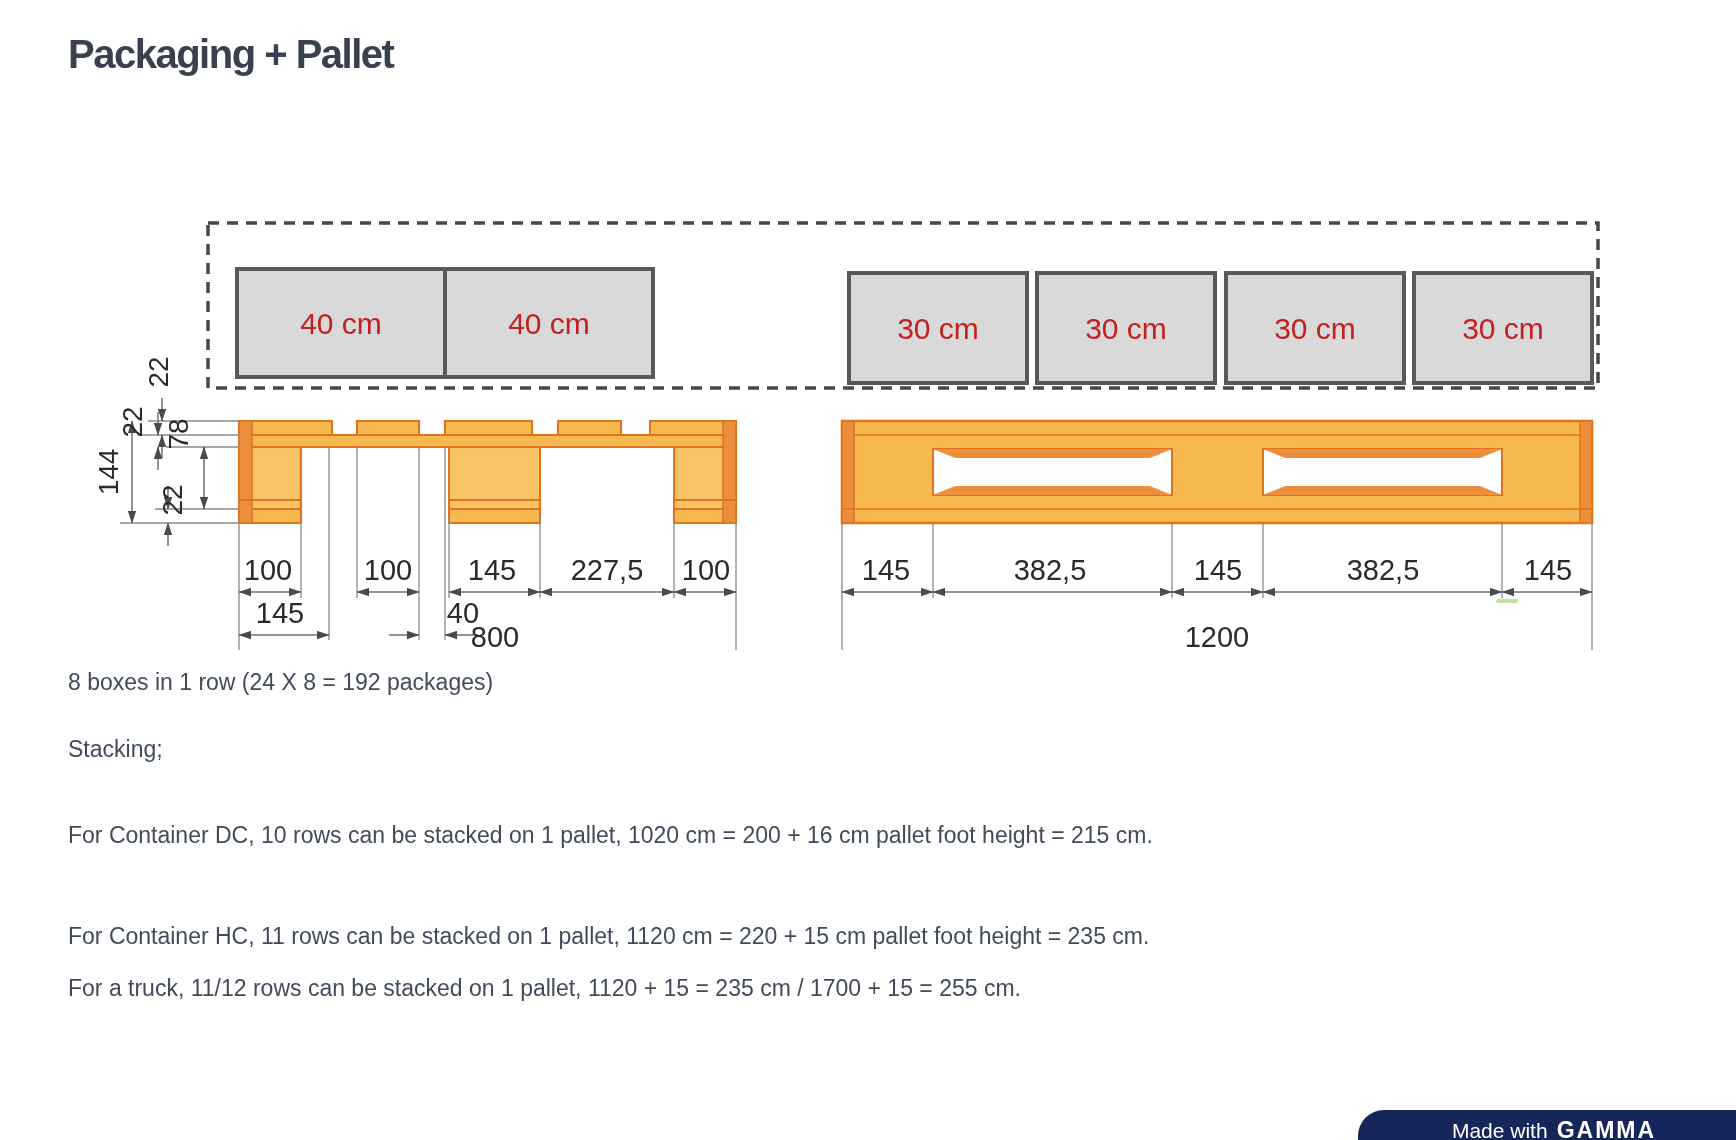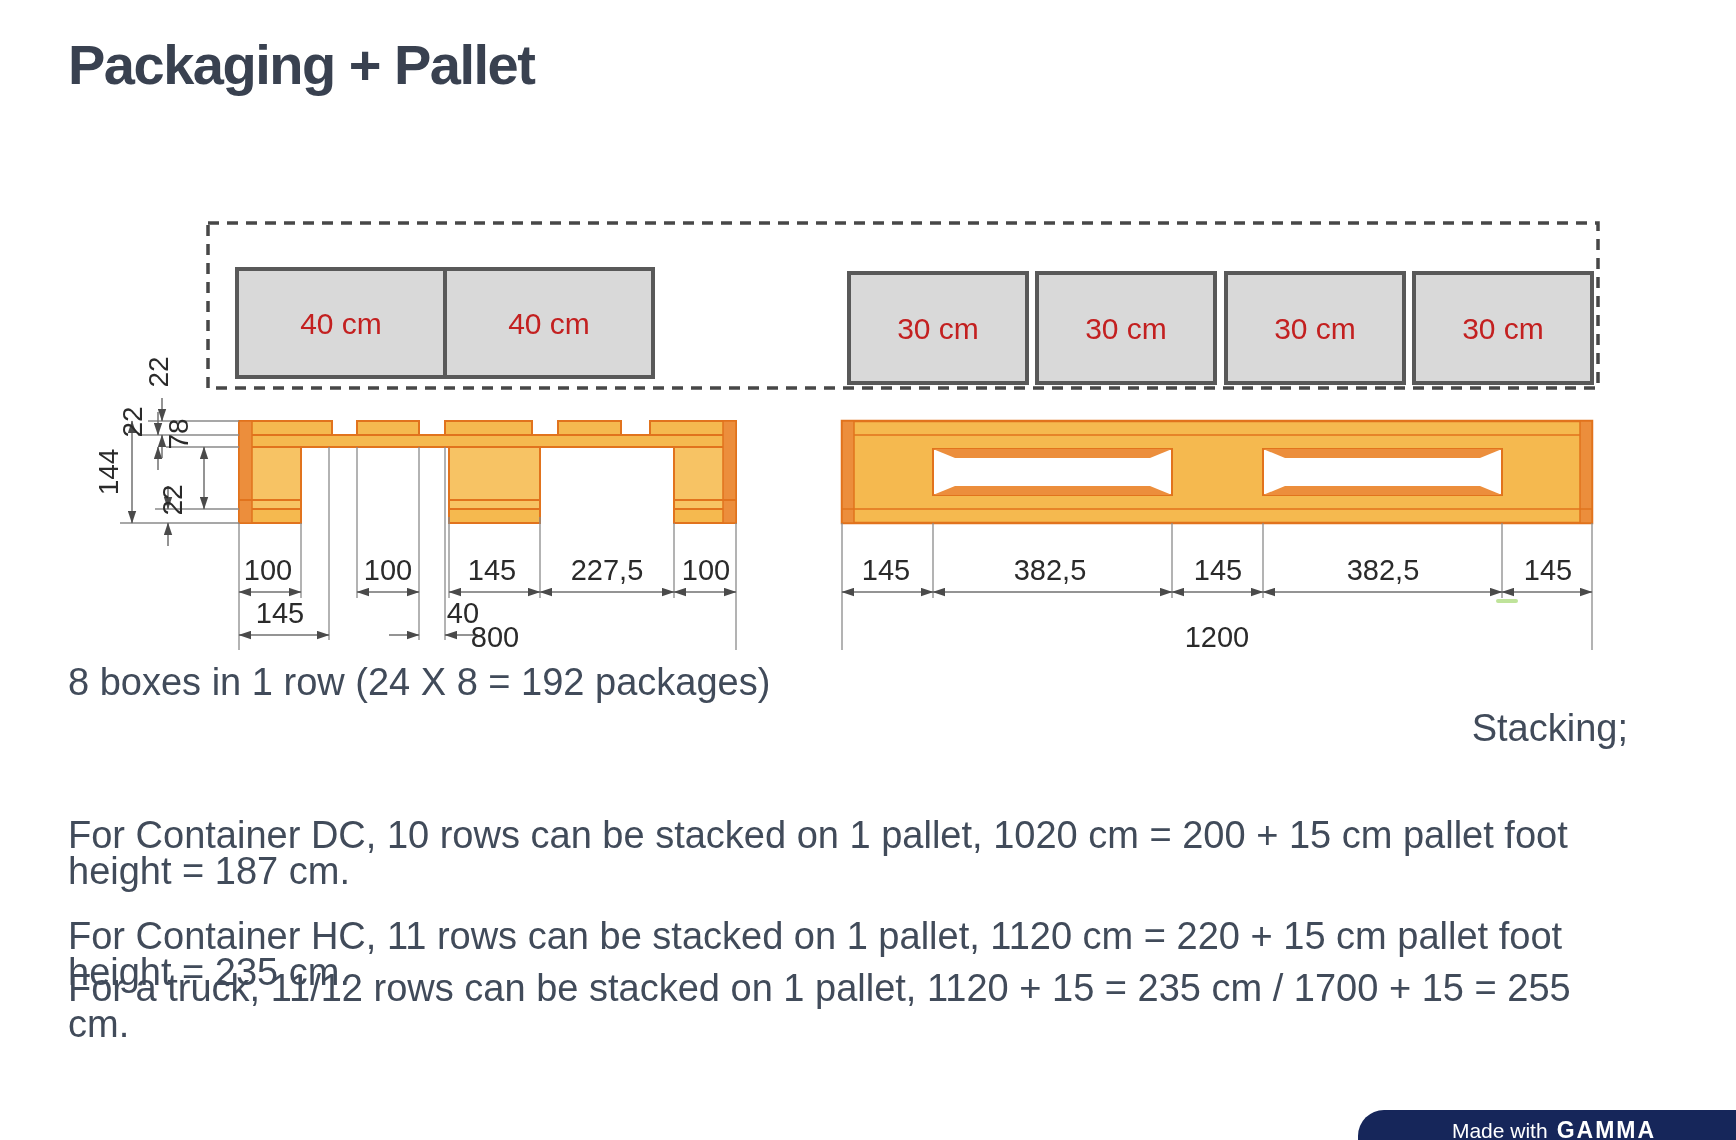--- a/index.html
+++ b/index.html
@@ -3,29 +3,29 @@
 <meta charset="utf-8">
 <style>
   * { margin:0; padding:0; box-sizing:border-box; }
   html,body { background:#ffffff; }
   body {
     width:1736px; height:1140px; position:relative; overflow:hidden;
     font-family:"Liberation Sans", sans-serif;
   }
   .page-title {
     position:absolute; left:68px; top:32px;
-    font-size:56px; font-weight:800; letter-spacing:-1.5px;
+    font-size:40px; font-weight:800; letter-spacing:-1.5px;
     color:#394150;
   }
   .diagram-wrap { position:absolute; left:0; top:170px; width:1580px; height:480px; }
   .para {
     position:absolute; left:68px; width:1560px;
-    font-size:38px; color:#414b5a; line-height:36px;
-  }
-  .p1 { top:664px; } .p2 { top:710px;text-align:right; } .p3 { top:817px; }
+    font-size:23px; color:#414b5a; line-height:36px;
+  }
+  .p1 { top:664px; } .p2 { top:731px; } .p3 { top:817px; }
   .p4 { top:894px;margin-top:24px; } .p5 { top:970px; }
   .made-badge {
     position:absolute; right:0; top:1110px; height:46px; min-width:378px;
     background:#16265a; border-top-left-radius:26px;
     display:flex; align-items:flex-start; justify-content:center;
     padding:7px 30px 0 44px; gap:9px; color:#ffffff; cursor:pointer;
   }
   .made-badge .prefix { font-size:21px; font-weight:400; padding-top:2px; }
   .made-badge .brand  { font-size:23px; font-weight:800; letter-spacing:2px; }
   svg text { font-family:"Liberation Sans", sans-serif; }
@@ -192,20 +192,20 @@
     <line class="dimline" x1="842" y1="487" x2="1592" y2="487" marker-start="url(#dimarrow)" marker-end="url(#dimarrow)"></line>
     <text class="dimtxt" x="1217" y="477" text-anchor="middle">1200</text>
   </g>
 
   <rect x="1496" y="429" width="22" height="4" rx="2" fill="#bfe39a"></rect>
 </svg>
 </div>
 
 <p class="para p1">8 boxes in 1 row (24 X 8 = 192 packages)</p>
 <p class="para p2">Stacking;</p>
-<p class="para p3">For Container DC, 10 rows can be stacked on 1 pallet, 1020 cm = 200 + 15 cm pallet foot height = 187 cm.</p>
+<p class="para p3">For Container DC, 10 rows can be stacked on 1 pallet, 1020 cm = 200 + 16 cm pallet foot height = 215 cm.</p>
 <p class="para p4">For Container HC, 11 rows can be stacked on 1 pallet, 1120 cm = 220 + 15 cm pallet foot height = 235 cm.</p>
 <p class="para p5">For a truck, 11/12 rows can be stacked on 1 pallet, 1120 + 15 = 235 cm / 1700 + 15 = 255 cm.</p>
 
 <div class="made-badge">
   <span class="prefix">Made with</span>
   <span class="brand">GAMMA</span>
 </div>
 
 </body></html>

